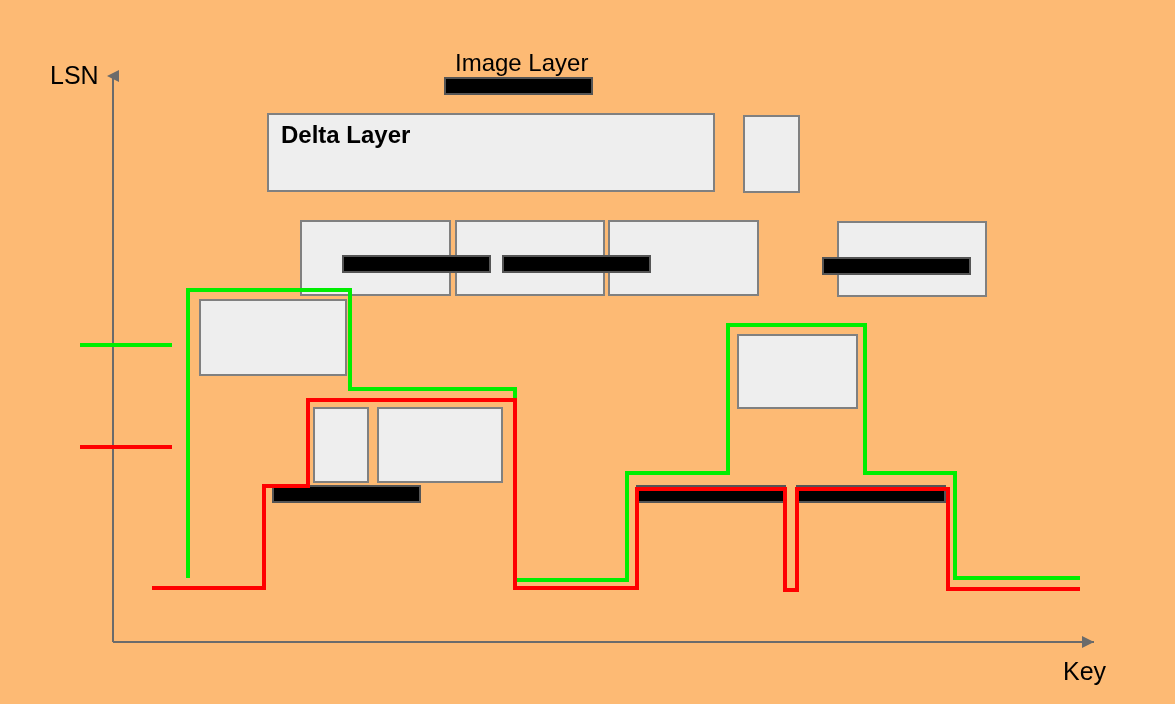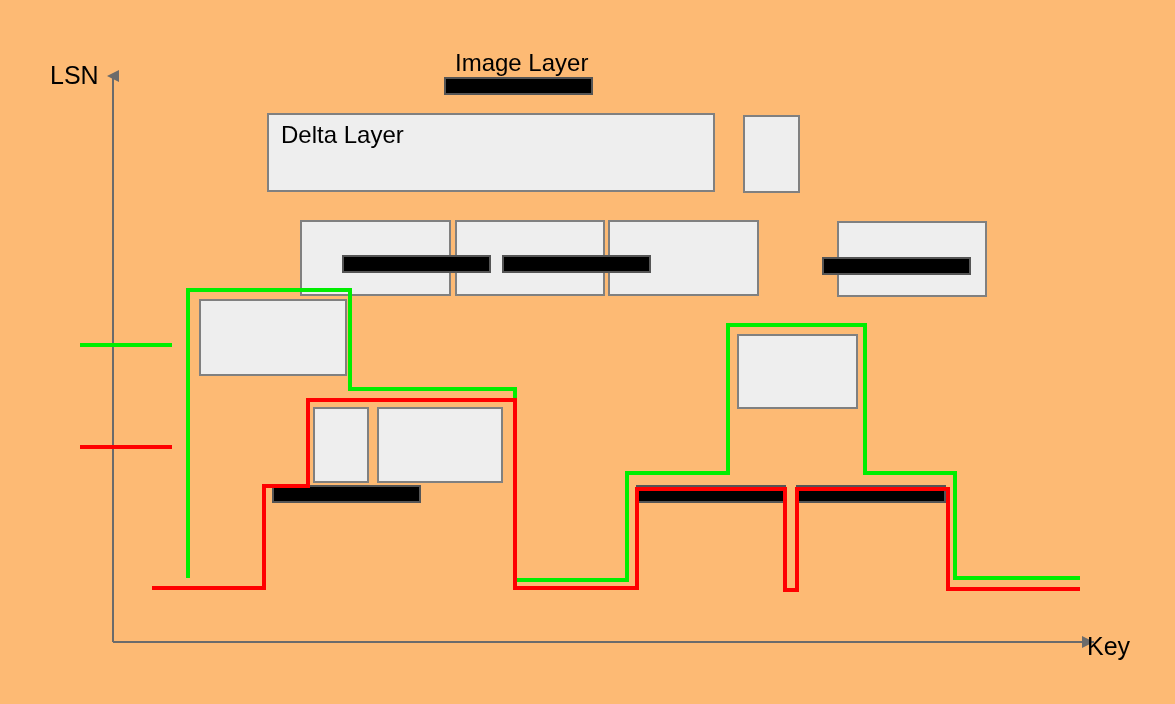--- a/index.html
+++ b/index.html
@@ -25,30 +25,30 @@
     height: 704px;
   }
   .axis-label {
     position: absolute;
     font-size: 25px;
     color: #000000;
     white-space: nowrap;
     line-height: 1;
   }
   #lsn-label { left: 50px; top: 63px; }
-  #key-label { left: 1063px; top: 634px; margin-left: 24px; }
+  #key-label { left: 1063px; top: 659px; }
   .box-label {
     position: absolute;
     font-size: 24px;
     color: #000000;
     white-space: nowrap;
     line-height: 1;
   }
   #image-layer-label { left: 455px; top: 51px; }
-  #delta-layer-label { left: 281px; top: 123px; }
+  #delta-layer-label { left: 281px; top: 123px; font-weight: bold; }
 </style>
 </head>
 <body>
 
 <div id="canvas">
 
   <svg id="diagram-svg" viewBox="0 0 1175 704" xmlns="http://www.w3.org/2000/svg">
     <defs>
       <marker id="arrow-up" markerWidth="10" markerHeight="10" refX="3" refY="3" orient="auto" markerUnits="strokeWidth">
         <path d="M0,6 L3,0 L6,6 Z" fill="#6b6b6b"></path>

